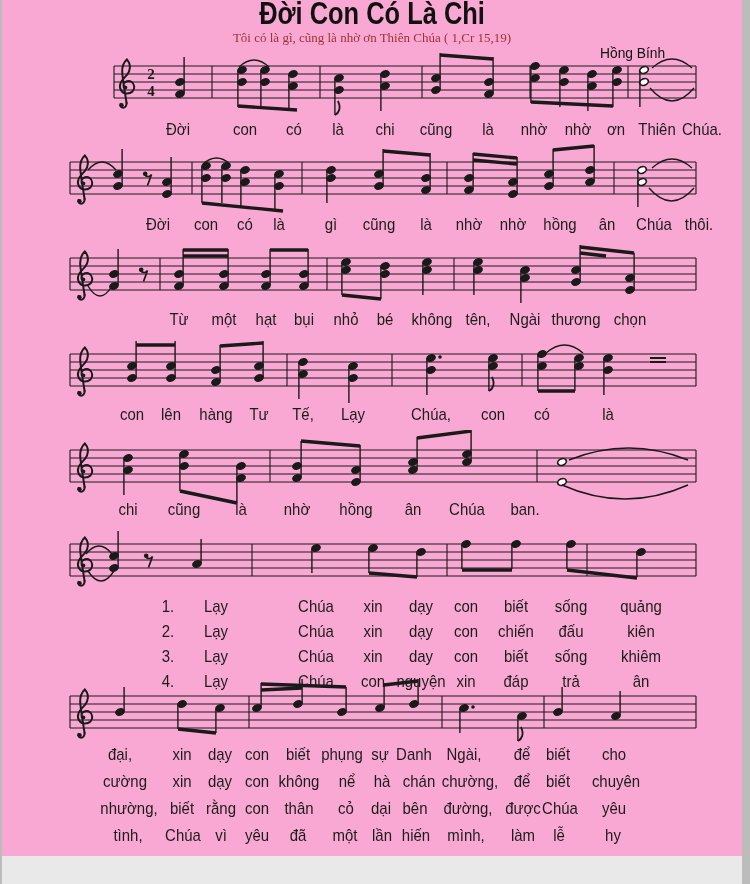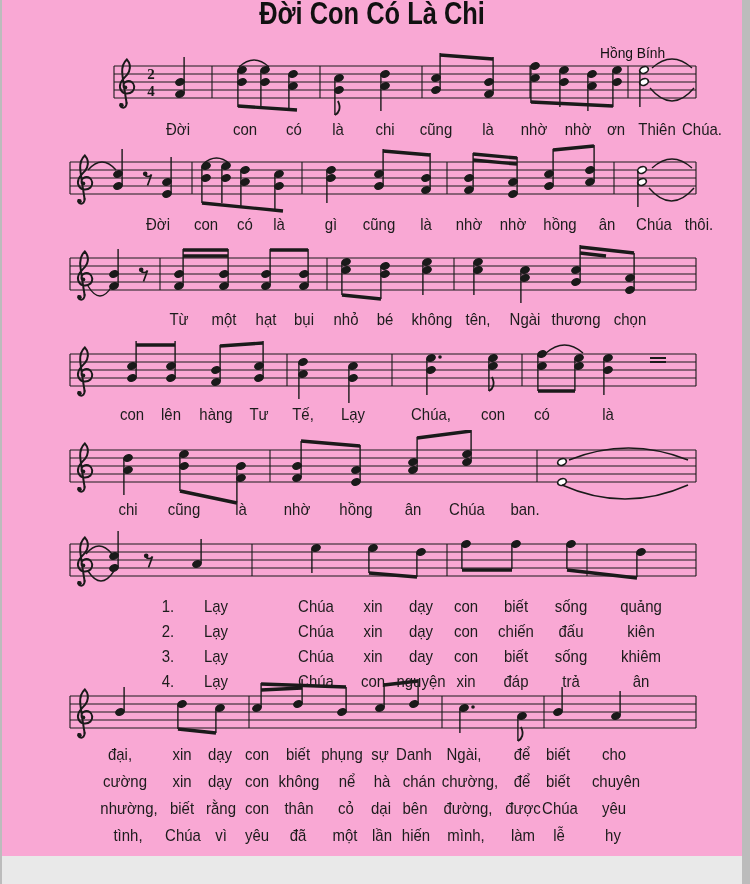--- a/index.html
+++ b/index.html
@@ -42,20 +42,21 @@
   }
 </style>
 </head>
 <body>
 
 <div class="edge-left"></div>
 <div class="edge-right"></div>
 
 <div class="page">
   <div class="title">Đời Con Có Là Chi</div>
+  <div class="subtitle">Tôi có là gì, cũng là nhờ ơn Thiên Chúa ( 1,Cr 15,19)</div>
   <div class="author">Hồng Bính</div>
   <div id="score">
       <svg viewBox="0 -20 750 78" width="750" height="78" class="system" style="top: 46px;">
         <line x1="112" y1="0" x2="694" y2="0" stroke="#1a1a1a" stroke-width="1"></line>
         <line x1="112" y1="8" x2="694" y2="8" stroke="#1a1a1a" stroke-width="1"></line>
         <line x1="112" y1="16" x2="694" y2="16" stroke="#1a1a1a" stroke-width="1"></line>
         <line x1="112" y1="24" x2="694" y2="24" stroke="#1a1a1a" stroke-width="1"></line>
         <line x1="112" y1="32" x2="694" y2="32" stroke="#1a1a1a" stroke-width="1"></line>
         <line x1="112" y1="0" x2="112" y2="32" stroke="#1a1a1a" stroke-width="1.1"></line>
         <line x1="210" y1="0" x2="210" y2="32" stroke="#1a1a1a" stroke-width="1.1"></line>

